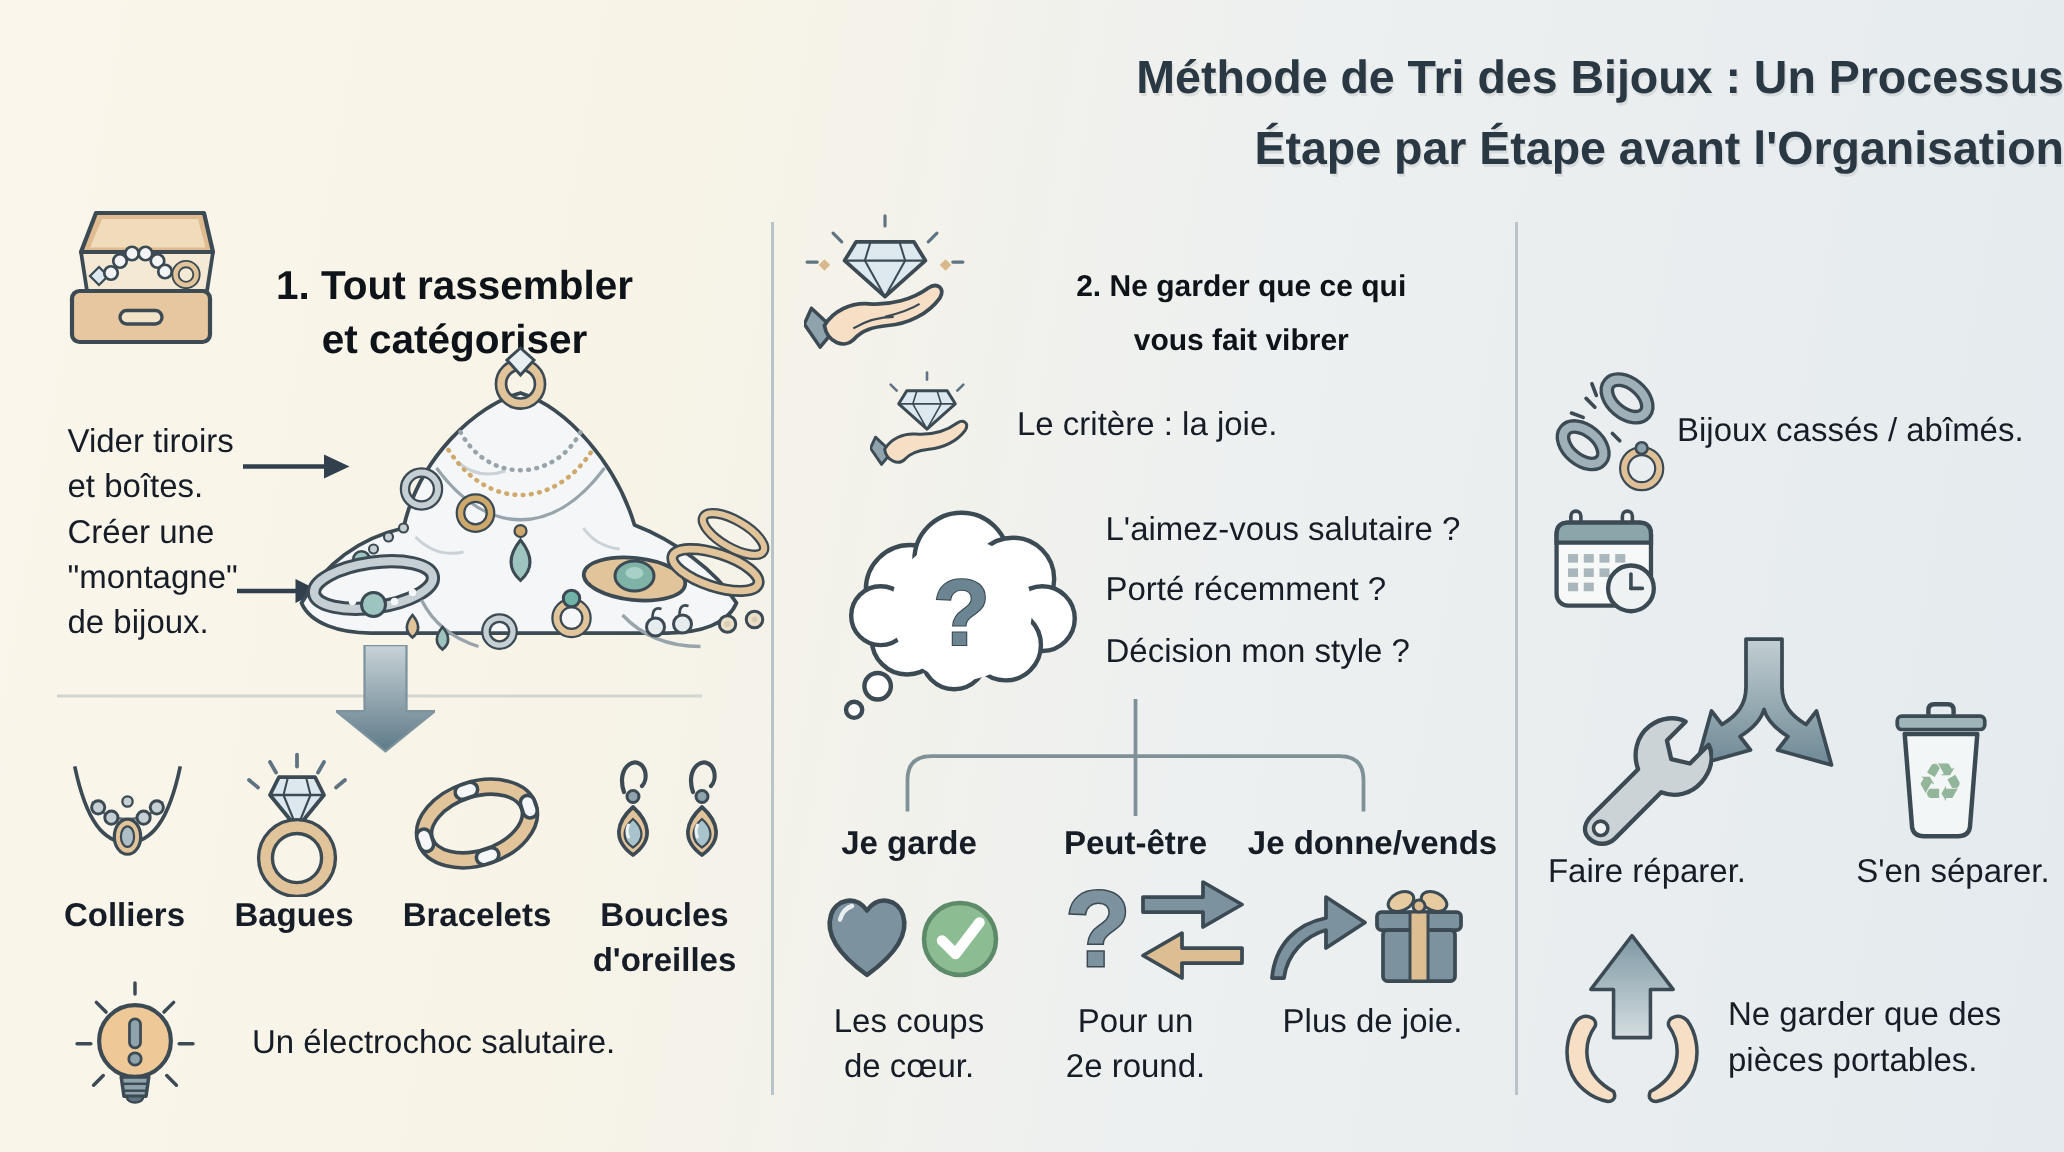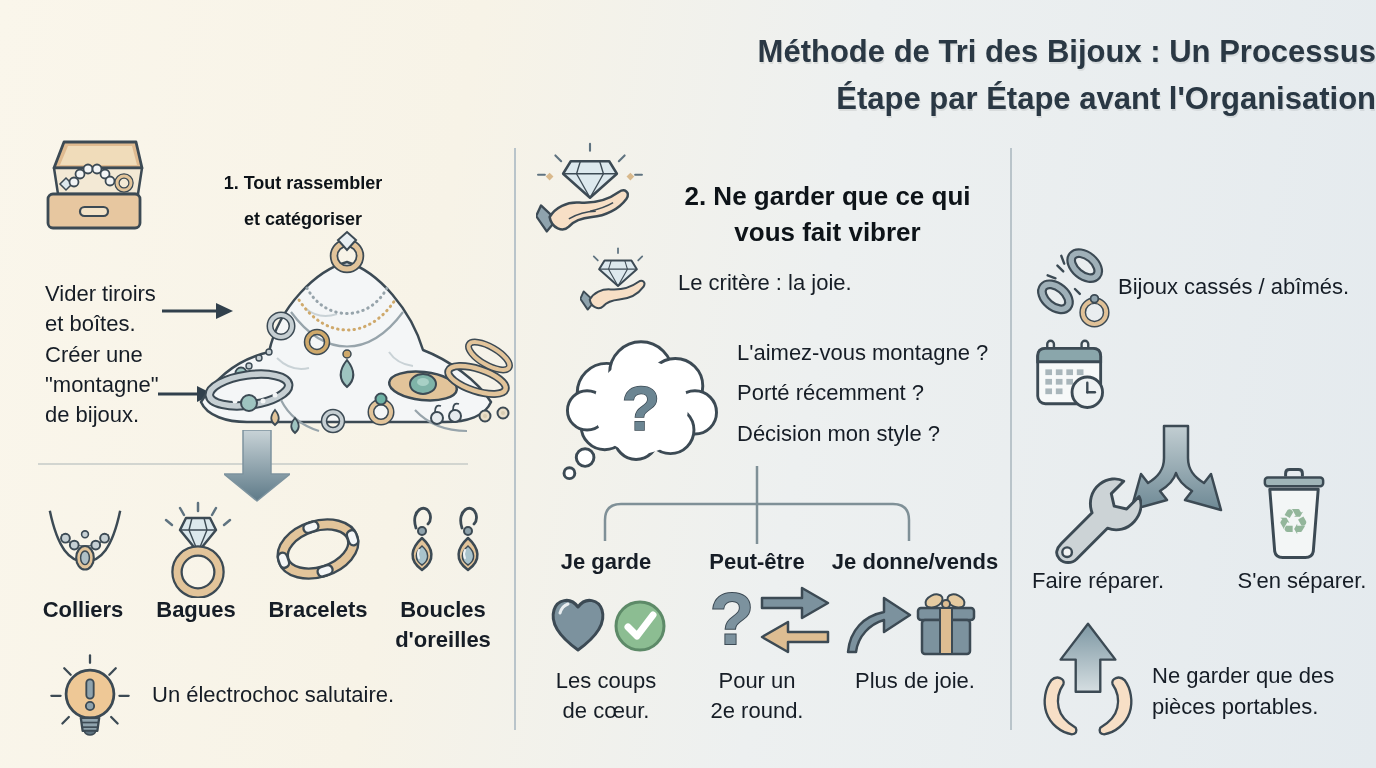--- a/index.html
+++ b/index.html
@@ -4,21 +4,21 @@
 <style>
   html,body{margin:0;padding:0;background:#fff;}
   .canvas{position:relative;width:1376px;height:768px;overflow:hidden;
     background:linear-gradient(100deg,#faf6eb 0%,#f7f3e7 32%,#edf0f0 58%,#e4eaee 100%);
     font-family:"Liberation Sans",sans-serif;color:#1a222b;}
   .abs{position:absolute;}
   .ml{white-space:pre-line;}
   .title{margin:0;position:absolute;top:28px;left:0;width:100%;text-align:right;
     font-size:31px;line-height:47px;font-weight:700;color:#2a3844;
     text-shadow:1px 2px 0 rgba(0,0,0,0.08);}
-  .h2{position:absolute;font-size:26px;line-height:36px;font-weight:700;color:#0d1318;}
+  .h2{position:absolute;font-size:20px;line-height:36px;font-weight:700;color:#0d1318;}
   .label{position:absolute;font-size:22px;line-height:30px;color:#161d26;}
   .b{font-weight:700;}
   .ctr{text-align:center;}
   .vdiv{position:absolute;top:148px;height:582px;width:2px;background:#b9c4ca;}
   .hline{position:absolute;height:2px;background:#d2d5d0;}
 </style>
 </head>
 <body>
 
 <div class="canvas">
@@ -38,21 +38,21 @@
     <circle cx="40" cy="36" r="4.5" fill="#f2f4f5" stroke="#3c4a54" stroke-width="1.8"></circle>
     <circle cx="48" cy="31" r="4.5" fill="#f2f4f5" stroke="#3c4a54" stroke-width="1.8"></circle>
     <circle cx="57" cy="31" r="4.5" fill="#f2f4f5" stroke="#3c4a54" stroke-width="1.8"></circle>
     <circle cx="65" cy="36" r="4.5" fill="#f2f4f5" stroke="#3c4a54" stroke-width="1.8"></circle>
     <circle cx="70" cy="43" r="4.5" fill="#f2f4f5" stroke="#3c4a54" stroke-width="1.8"></circle>
     <circle cx="84" cy="45" r="7" fill="none" stroke="#3c4a54" stroke-width="5.5"></circle>
     <circle cx="84" cy="45" r="7" fill="none" stroke="#e2c49a" stroke-width="3"></circle>
     <rect x="8" y="56" width="92" height="34" rx="5" fill="#e7c7a0" stroke="#3c4a54" stroke-width="2.8"></rect>
     <rect x="40" y="69" width="28" height="9" rx="4.5" fill="#f3e3c8" stroke="#3c4a54" stroke-width="2.2"></rect>
   </svg>
-  <h2 class="h2 ml ctr" style="left:158px;top:150px;width:290px;font-size:18px;">1. Tout rassembler
+  <h2 class="h2 ml ctr" style="left:158px;top:150px;width:290px;font-size:27px;">1. Tout rassembler
 et catégoriser</h2>
 
   <div class="label ml" style="left:45px;top:279px;">Vider tiroirs
 et boîtes.</div>
   <svg class="abs" style="left:160px;top:300px;" width="74" height="22" viewBox="0 0 74 22">
     <line x1="2" y1="11" x2="57" y2="11" stroke="#31404c" stroke-width="3"></line>
     <polygon points="56,3 73,11 56,19" fill="#31404c"></polygon>
   </svg>
   <div class="label ml" style="left:45px;top:340px;">Créer une
 "montagne"
@@ -205,21 +205,21 @@
     <line x1="20" y1="78" x2="27" y2="71" stroke="#3c4a54" stroke-width="2.5" stroke-linecap="round"></line>
     <line x1="80" y1="78" x2="73" y2="71" stroke="#3c4a54" stroke-width="2.5" stroke-linecap="round"></line>
     <circle cx="50" cy="46" r="26" fill="#eec896" stroke="#3c4a54" stroke-width="3"></circle>
     <rect x="46" y="30" width="8" height="21" rx="4" fill="#8fa3ad" stroke="#3c4a54" stroke-width="2"></rect>
     <circle cx="50" cy="59" r="4.5" fill="#8fa3ad" stroke="#3c4a54" stroke-width="2"></circle>
     <path d="M40,72 L60,72 L58,86 L42,86 Z" fill="#8fa3ad" stroke="#3c4a54" stroke-width="2.5" stroke-linejoin="round"></path>
     <line x1="41" y1="77" x2="59" y2="77" stroke="#3c4a54" stroke-width="1.8"></line>
     <line x1="42" y1="82" x2="58" y2="82" stroke="#3c4a54" stroke-width="1.8"></line>
     <path d="M44,86 L56,86 C56,92 44,92 44,86 Z" fill="#5f7380" stroke="#3c4a54" stroke-width="1.8"></path>
   </svg>
-  <div class="label" style="left:152px;top:680px;">Un électrochoc salutaire.</div>
+  <div class="label" style="left:168px;top:680px;">Un électrochoc salutaire.</div>
 
   <svg class="abs" style="left:536px;top:142px;" width="108" height="100" viewBox="0 0 112 104">
     <line x1="20" y1="14" x2="26" y2="20" stroke="#5f7380" stroke-width="2.2" stroke-linecap="round"></line>
     <line x1="56" y1="2" x2="56" y2="9" stroke="#5f7380" stroke-width="2.2" stroke-linecap="round"></line>
     <line x1="92" y1="14" x2="86" y2="20" stroke="#5f7380" stroke-width="2.2" stroke-linecap="round"></line>
     <line x1="2" y1="34" x2="9" y2="34" stroke="#5f7380" stroke-width="2.2" stroke-linecap="round"></line>
     <line x1="103" y1="34" x2="110" y2="34" stroke="#5f7380" stroke-width="2.2" stroke-linecap="round"></line>
     <polygon points="14,32 18,36 14,40 10,36" fill="#d9b98c"></polygon>
     <polygon points="98,32 102,36 98,40 94,36" fill="#d9b98c"></polygon>
     <polygon points="36,20 76,20 84,33 56,58 28,33" fill="#dde9ee" stroke="#3c4a54" stroke-width="2.6" stroke-linejoin="round"></polygon>
@@ -258,21 +258,21 @@
     <circle cx="140" cy="82" r="22" fill="#ffffff" stroke="#3c4a54" stroke-width="3"></circle>
     <circle cx="115" cy="100" r="24" fill="#ffffff" stroke="#3c4a54" stroke-width="3"></circle>
     <circle cx="80" cy="108" r="22" fill="#ffffff" stroke="#3c4a54" stroke-width="3"></circle>
     <circle cx="48" cy="96" r="24" fill="#ffffff" stroke="#3c4a54" stroke-width="3"></circle>
     <circle cx="30" cy="80" r="20" fill="#ffffff" stroke="#3c4a54" stroke-width="3"></circle>
     <circle cx="85" cy="76" r="48" fill="#ffffff"></circle>
     <text x="85" y="100" text-anchor="middle" font-family="Liberation Sans, sans-serif" font-weight="bold" font-size="64" fill="#6b8592" stroke="#3c4a54" stroke-width="1.5" paint-order="stroke">?</text>
     <circle cx="28" cy="128" r="9" fill="#ffffff" stroke="#3c4a54" stroke-width="3"></circle>
     <circle cx="12" cy="144" r="5.5" fill="#ffffff" stroke="#3c4a54" stroke-width="3"></circle>
   </svg>
-  <div class="label" style="left:737px;top:338px;">L'aimez-vous montagne ?</div>
+  <div class="label" style="left:737px;top:338px;">L'aimez-vous salutaire ?</div>
   <div class="label" style="left:737px;top:378px;">Porté récemment ?</div>
   <div class="label" style="left:737px;top:419px;">Décision mon style ?</div>
 
   <svg class="abs" style="left:595px;top:464px;" width="330" height="84" viewBox="0 0 330 84">
     <line x1="162" y1="2" x2="162" y2="80" stroke="#7f9097" stroke-width="2.5"></line>
     <path d="M10,77 V56 Q10,40 26,40 H298 Q314,40 314,56 V77" fill="none" stroke="#7f9097" stroke-width="2.5"></path>
   </svg>
 
   <div class="label b ctr" style="left:546px;top:547px;width:120px;">Je garde</div>
   <div class="label b ctr" style="left:697px;top:547px;width:120px;">Peut-être</div>

